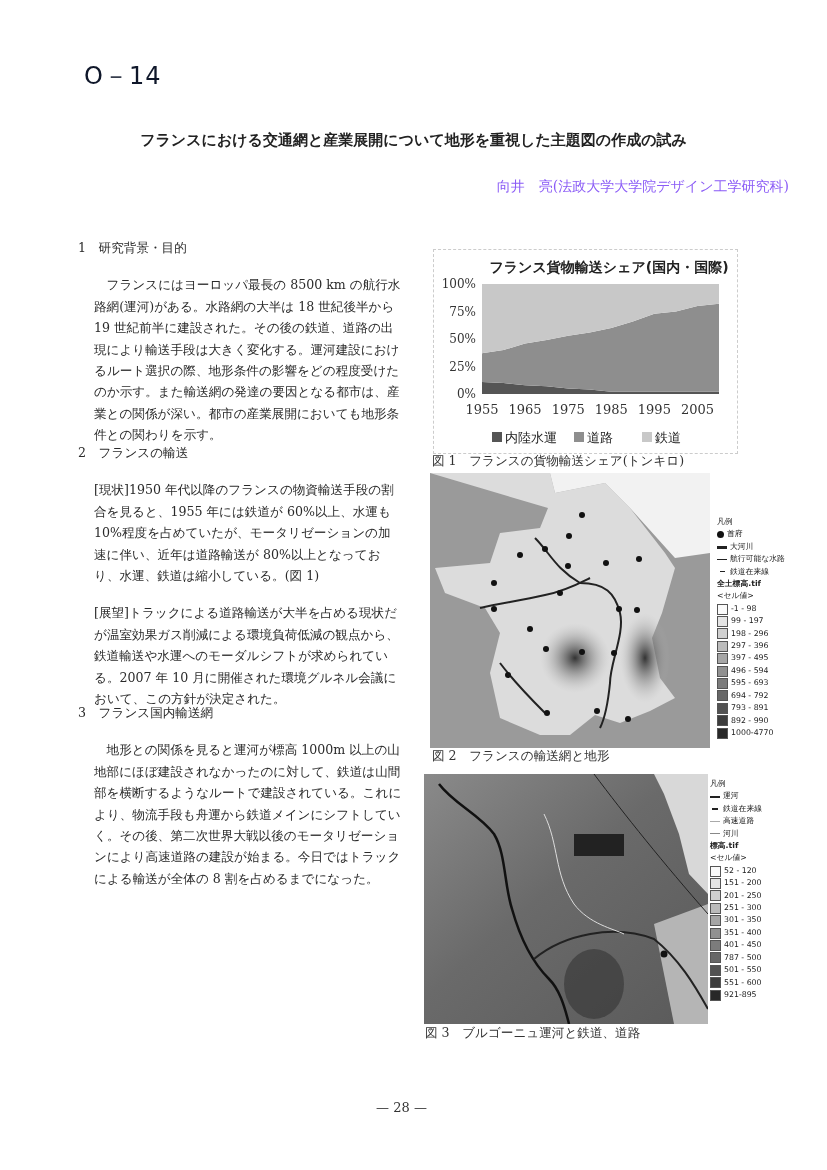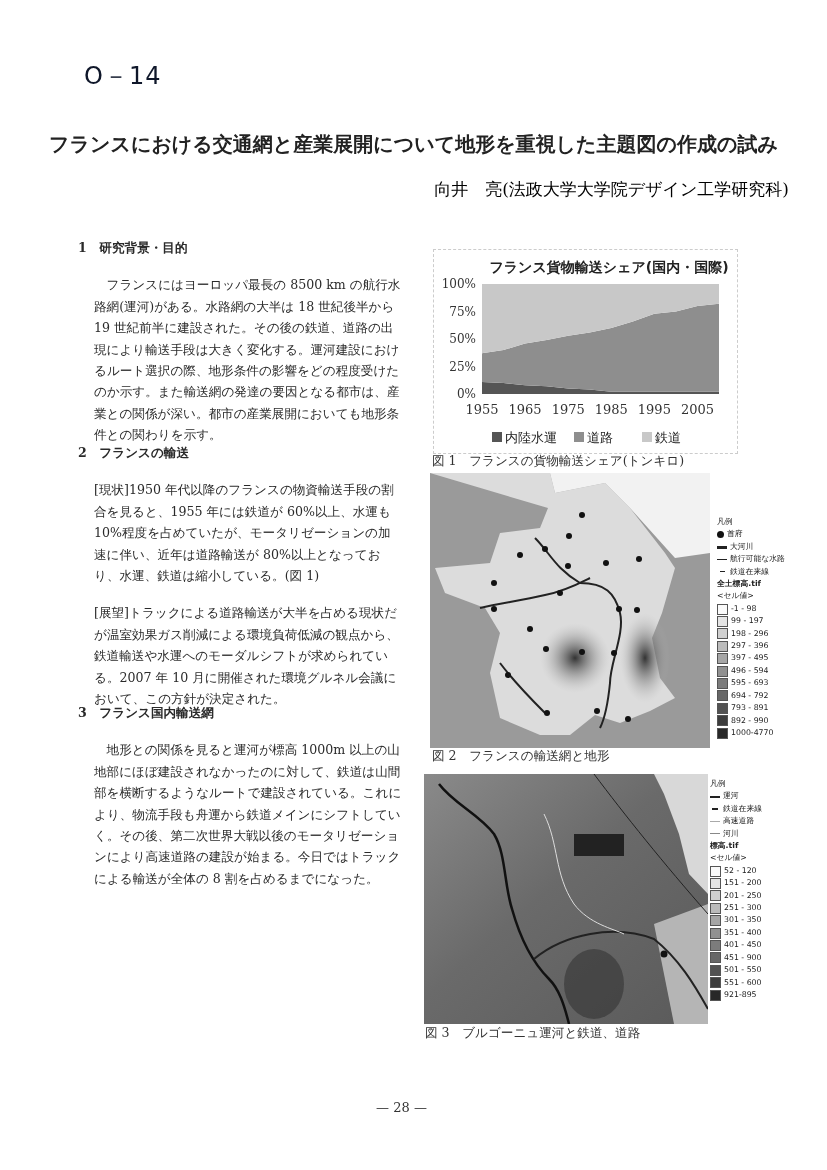--- a/index.html
+++ b/index.html
@@ -1,25 +1,25 @@
 <!DOCTYPE html>
 <html><head>
 <meta charset="utf-8">
 <style>
   html, body { margin: 0; padding: 0; background: #fff; }
   body { width: 827px; height: 1170px; position: relative; overflow: hidden;
          font-family: "DejaVu Serif", "Liberation Serif", serif; color: #222; }
   .abs { position: absolute; }
   #doc-id { left: 84px; top: 60px; font-family: "DejaVu Sans", sans-serif; font-size: 24px; color: #0f172a; letter-spacing: 1px; }
-  #title { left: 0; width: 827px; top: 131px; text-align: center; font-family: "DejaVu Sans", sans-serif; font-size: 20px; font-weight: bold; color: #222; }
-  #author { right: 38px; top: 178px; font-size: 17px; color: #000000; }
+  #title { left: 0; width: 827px; top: 131px; text-align: center; font-family: "DejaVu Sans", sans-serif; font-size: 15px; font-weight: bold; color: #222; }
+  #author { right: 38px; top: 178px; font-size: 14px; color: #8b5cf6; }
   .col { left: 78px; width: 340px; font-size: 12.6px; line-height: 21.4px; color: #2a2a2a; }
   .col p { margin: 16px; text-indent: 1em; }
   .col p.noindent { text-indent: 0; }
-  .heading { margin: 0; font-weight: bold; }
+  .heading { margin: 0; }
   #sec1 { top: 237px; }
   #sec2 { top: 442px; }
   #sec3 { top: 702px; }
   .caption { font-size: 12.6px; color: #333; }
   #fig1-frame { left: 433px; top: 249px; width: 303px; height: 203px; border: 1px dashed #ccc; }
   #fig1-caption { left: 432px; top: 453px; }
   #fig2-caption { left: 432px; top: 748px; }
   #fig3-caption { left: 425px; top: 1025px; }
   #map1 { left: 430px; top: 473px; width: 280px; height: 275px; }
   #map2 { left: 424px; top: 774px; width: 284px; height: 250px; }
@@ -264,21 +264,21 @@
       <div class="row">
         <span class="sw" style="background: rgb(145, 145, 145);"></span>
         <span>351 - 400</span>
       </div>
       <div class="row">
         <span class="sw" style="background: rgb(124, 124, 124);"></span>
         <span>401 - 450</span>
       </div>
       <div class="row">
         <span class="sw" style="background: rgb(103, 103, 103);"></span>
-        <span>451 - 900</span>
+        <span>787 - 500</span>
       </div>
       <div class="row">
         <span class="sw" style="background: rgb(82, 82, 82);"></span>
         <span>501 - 550</span>
       </div>
       <div class="row">
         <span class="sw" style="background: rgb(61, 61, 61);"></span>
         <span>551 - 600</span>
       </div>
       <div class="row">

